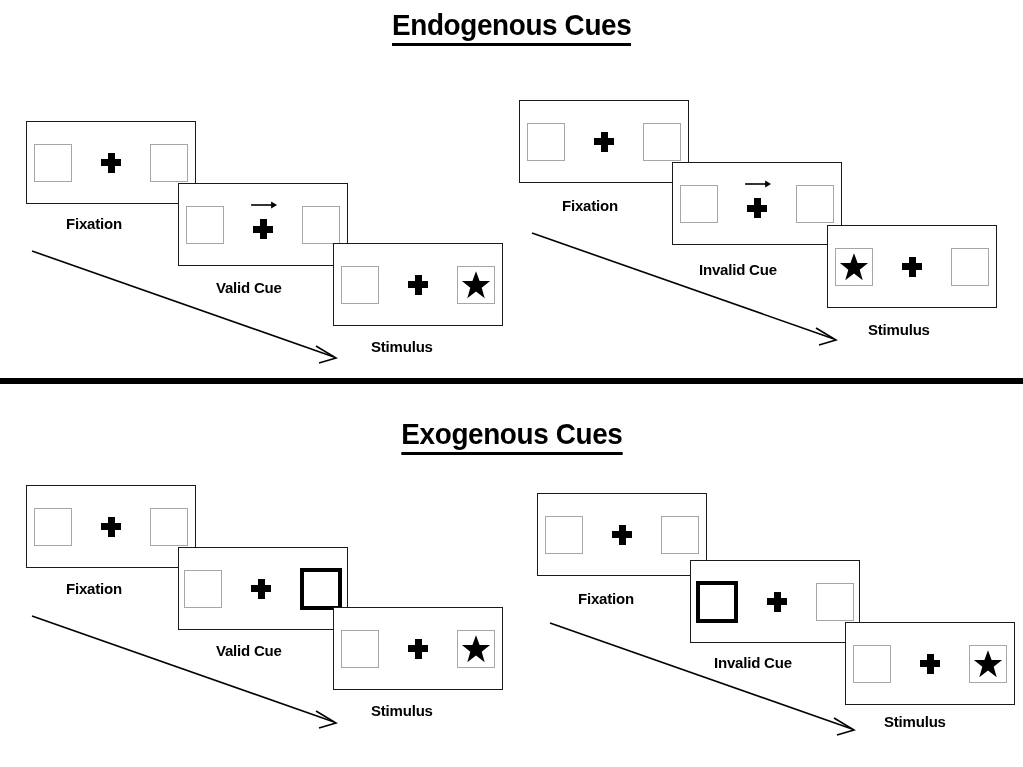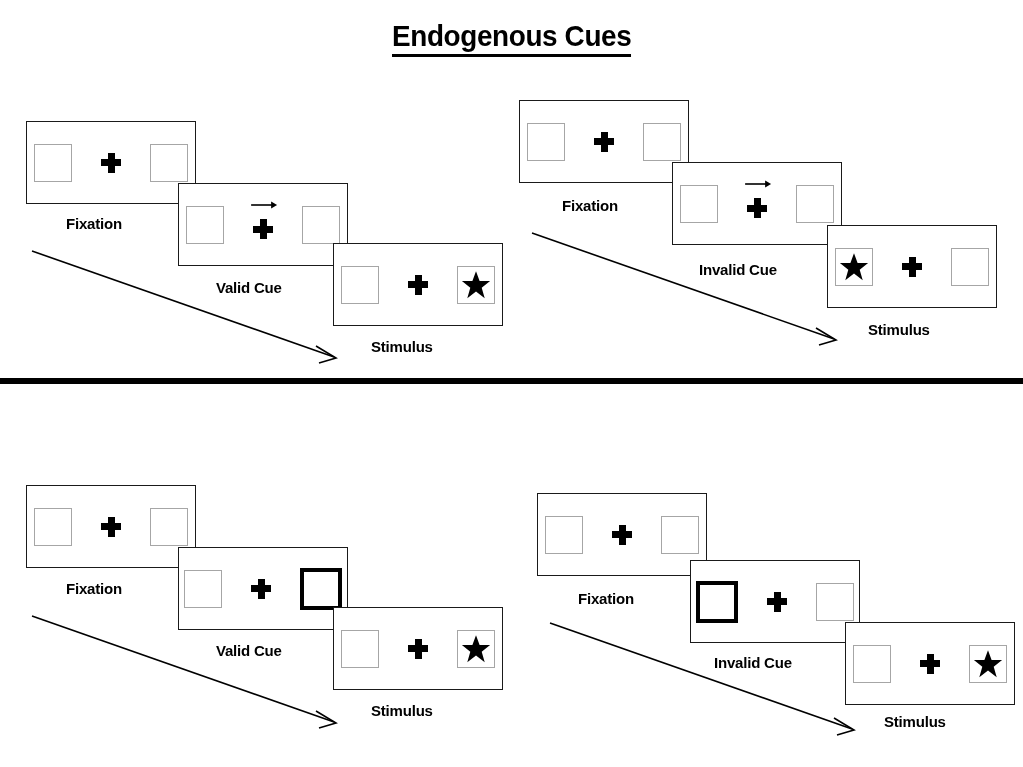--- a/index.html
+++ b/index.html
@@ -132,21 +132,21 @@
   .flow-arrow {
     position: absolute;
     pointer-events: none;
   }
 </style>
 </head>
 <body>
 
 <div id="stage">
 
-  <div class="section-title" style="top:19px;text-align:center;">
+  <div class="section-title" style="top:8px;text-align:center;">
     <span class="ul">Endogenous Cues</span>
   </div>
 
   <div class="card" style="left:26px; top:121px; width:170px; height:83px;">
     <div class="card-inner">
       <div class="slot"></div>
       <div class="gap"></div>
       <div class="fix-wrap">
         <div class="cross"></div>
       </div>
@@ -242,20 +242,23 @@
   </div>
   <div class="caption" style="left:868px; top:321px;">Stimulus</div>
 
   <svg class="flow-arrow" style="left:528px; top:227px;" width="320" height="125" viewBox="0 0 320 125">
     <line x1="4" y1="6" x2="306" y2="112" stroke="#000" stroke-width="1.6"></line>
     <polyline points="288,101 308,113 291,118" fill="none" stroke="#000" stroke-width="1.6"></polyline>
   </svg>
 
   <div class="divider" style="top:378px;"></div>
 
+  <div class="section-title" style="top:417px;">
+    <span class="ul">Exogenous Cues</span>
+  </div>
 
   <div class="card" style="left:26px; top:485px; width:170px; height:83px;">
     <div class="card-inner">
       <div class="slot"></div>
       <div class="gap"></div>
       <div class="fix-wrap">
         <div class="cross"></div>
       </div>
       <div class="gap"></div>
       <div class="slot"></div>

